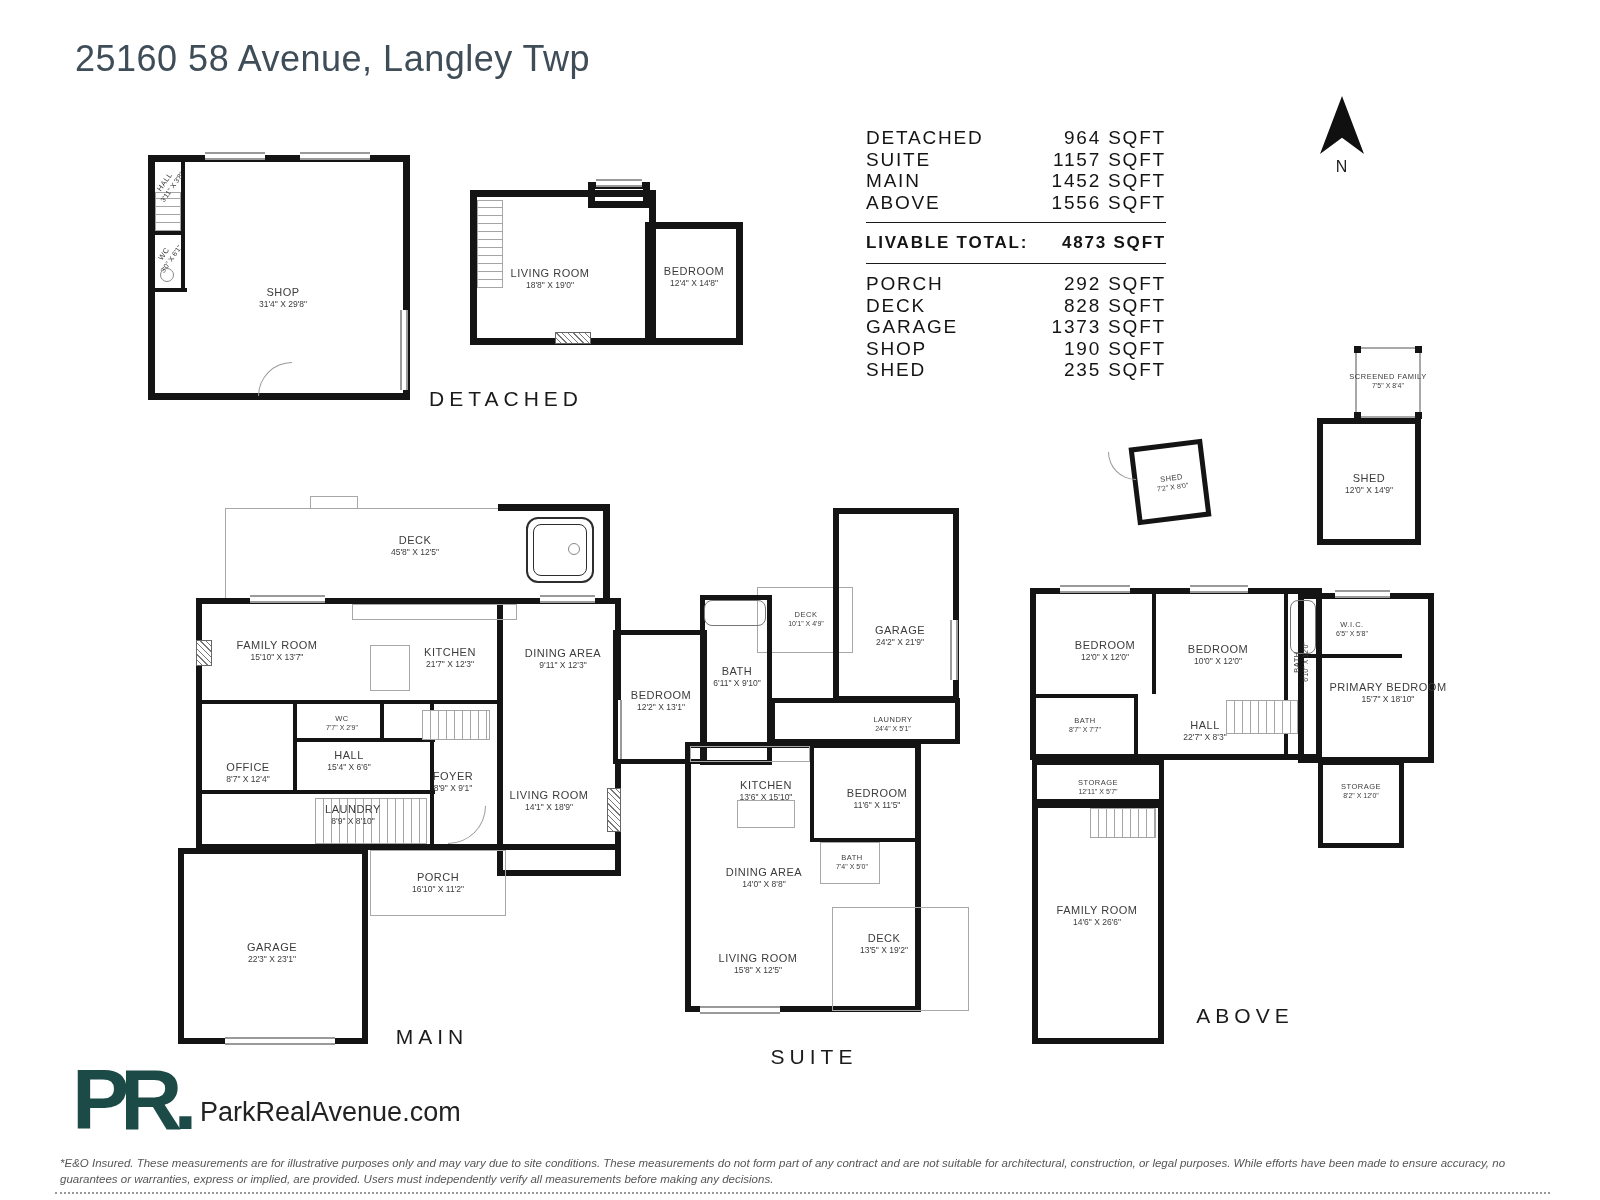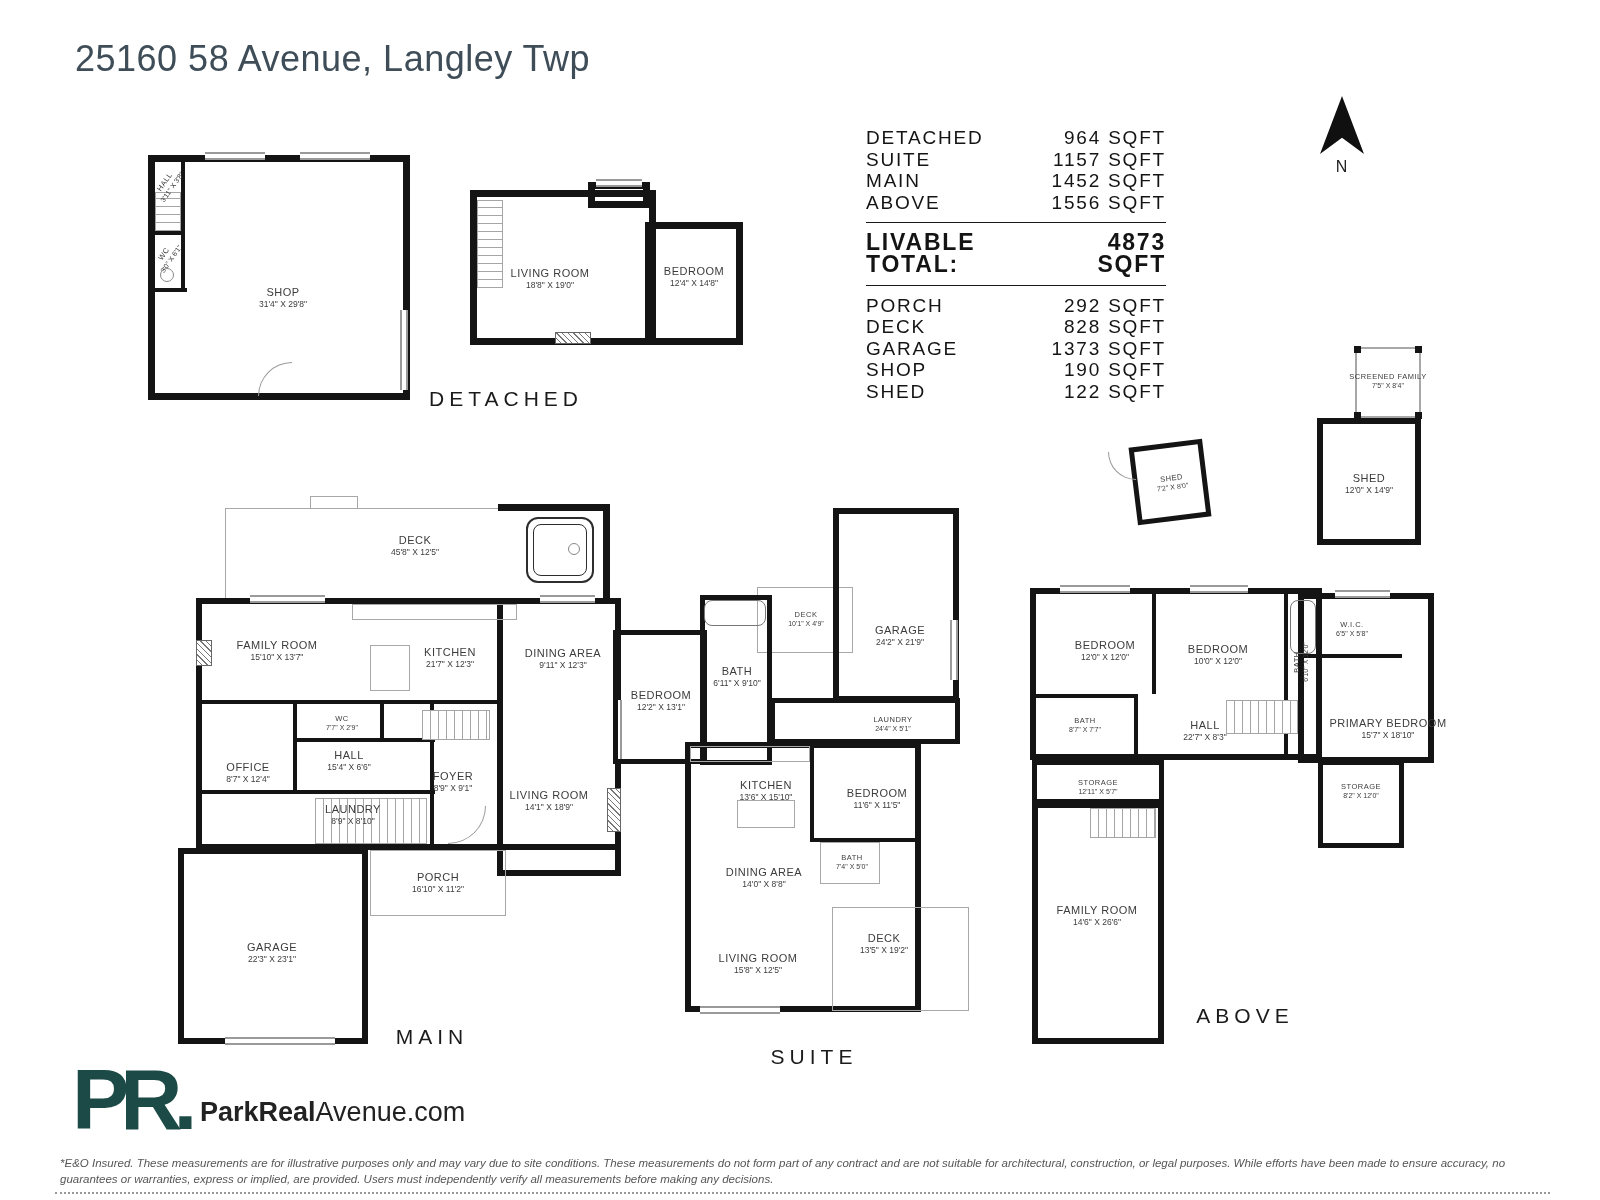--- a/index.html
+++ b/index.html
@@ -10,21 +10,21 @@
   
   .compass{position:absolute;left:1314px;top:96px;width:56px;text-align:center;}
   .compass .arrow{width:44px;height:58px;margin:0 auto;background:#101010;
      clip-path:polygon(50% 0,100% 100%,50% 72%,0 100%);}
   .compass .nl{font-size:16px;color:#222;margin-top:4px;letter-spacing:1px;}
   
   .areas{position:absolute;left:866px;top:127px;width:300px;color:#141414;}
   .arow{display:flex;justify-content:space-between;font-size:19px;letter-spacing:1.8px;line-height:21.6px;}
   .arow .v{text-align:right;}
   .rule{border-top:1.6px solid #1a1a1a;margin:9px 0;}
-  .arow.total{font-weight:700;font-size:23px;}
+  .arow.total{font-weight:700;font-size:17px;}
   
   .w{position:absolute;box-sizing:border-box;border:6px solid #141414;background:transparent;}
   .iw{position:absolute;background:#141414;}
   .t{position:absolute;box-sizing:border-box;border:1.4px solid #a8a8a8;background:transparent;}
   .stv{position:absolute;box-sizing:border-box;border:1px solid #a5a5a5;
        background:repeating-linear-gradient(90deg,#fff 0 7px,#a5a5a5 7px 8px);}
   .sth{position:absolute;box-sizing:border-box;border:1px solid #a5a5a5;
        background:repeating-linear-gradient(0deg,#fff 0 7px,#a5a5a5 7px 8px);}
   .hatch{position:absolute;box-sizing:border-box;border:1px solid #666;
        background:repeating-linear-gradient(45deg,#fff 0 3px,#777 3px 4px);}
@@ -47,21 +47,21 @@
   
   .tub-out{position:absolute;border:2.5px solid #2d2d2d;border-radius:12px;box-sizing:border-box;}
   .tub-in{position:absolute;left:5px;top:5px;right:5px;bottom:5px;border:1.5px solid #2d2d2d;border-radius:8px;}
   .rtub{position:absolute;box-sizing:border-box;border:1.4px solid #777;border-radius:8px;}
   
   .csq{position:absolute;width:7px;height:7px;background:#141414;}
   
   .logo-pr{position:absolute;left:72px;top:1056px;font-size:86px;font-weight:800;color:#1c4a46;
        letter-spacing:-9px;line-height:1;}
   .brand{position:absolute;left:200px;top:1097px;font-size:27px;color:#222;}
-  .brand .b{font-weight:700;}
+  .brand .b{font-weight:400;}
   .disclaimer{position:absolute;left:60px;top:1155px;width:1490px;font-size:11.5px;font-style:italic;
        color:#565656;line-height:1.4;margin:0;}
   .dotline{position:absolute;left:55px;top:1192px;width:1495px;border-top:2px dotted #999;}
 </style>
 </head>
 <body>
 
 <div class="title">25160 58 Avenue, Langley Twp</div>
 
 <div class="compass">
@@ -103,21 +103,21 @@
   <div class="arow">
       <span>GARAGE</span>
       <span class="v">1373 SQFT</span>
     </div>
   <div class="arow">
       <span>SHOP</span>
       <span class="v">190 SQFT</span>
     </div>
   <div class="arow">
       <span>SHED</span>
-      <span class="v">122 SQFT</span>
+      <span class="v">235 SQFT</span>
     </div>
 </div>
 
 <div class="w" style="left:148px;top:155px;width:262px;height:245px;border-width:7px;"></div>
 <div class="iw" style="left:181px;top:160px;width:4px;height:132px;"></div>
 <div class="iw" style="left:153px;top:231px;width:30px;height:4px;"></div>
 <div class="iw" style="left:153px;top:288px;width:34px;height:4px;"></div>
 <div class="sth" style="left:155px;top:192px;width:26px;height:39px;"></div>
 <div class="win-h" style="left:205px;top:152px;width:60px;"></div>
 <div class="win-h" style="left:300px;top:152px;width:70px;"></div>
@@ -319,21 +319,21 @@
   <div class="rdims">10'0" X 12'0"</div>
 </div>
 <div class="room rot90 sm" style="left:1300px;top:662px;">
   <div class="rname">BATH</div>
   <div class="rdims">6'10" X 12'0"</div>
 </div>
 <div class="room sm" style="left:1352px;top:628px;">
   <div class="rname">W.I.C.</div>
   <div class="rdims">6'5" X 5'8"</div>
 </div>
-<div class="room" style="left:1388px;top:728px;">
+<div class="room" style="left:1388px;top:692px;">
   <div class="rname">PRIMARY BEDROOM</div>
   <div class="rdims">15'7" X 18'10"</div>
 </div>
 <div class="room sm" style="left:1085px;top:724px;">
   <div class="rname">BATH</div>
   <div class="rdims">8'7" X 7'7"</div>
 </div>
 <div class="room" style="left:1205px;top:730px;">
   <div class="rname">HALL</div>
   <div class="rdims">22'7" X 8'3"</div>

